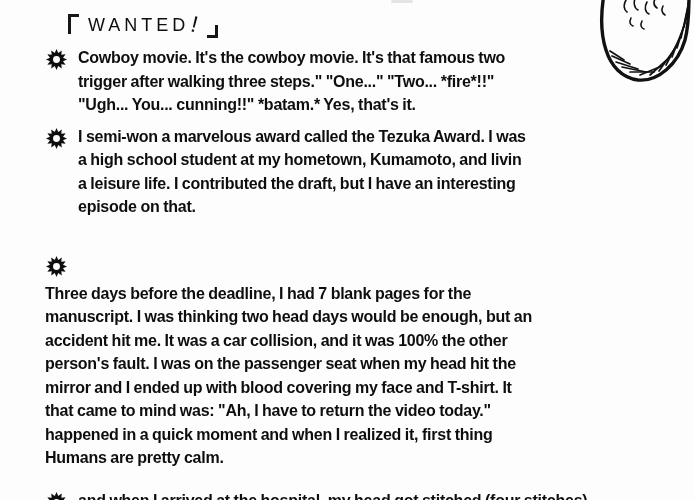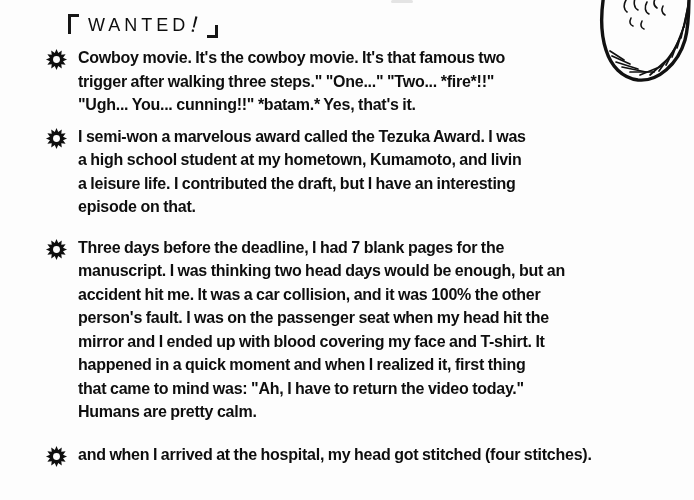--- a/index.html
+++ b/index.html
@@ -37,21 +37,21 @@
   }
   .title-bang {
     display:inline-block; font-size:23px; font-weight:400;
     transform:rotate(14deg) translateY(-1px); margin-left:2px;
   }
 
   
   .paragraphs { position:absolute; left:45px; top:46px; }
   .para { display:flex; }
   .para:nth-child(2) { margin-top:8px; }
-  .para:nth-child(3) { margin-top:17px; }
+  .para:nth-child(3) { margin-top:34px;flex-direction:column; }
   .para:nth-child(4) { margin-top:19px; }
   .para-icon { width:24px; flex:none; margin-right:9px; margin-top:2px; }
   .para-lines {
     font-size:16px; font-weight:700; line-height:23.5px;
     letter-spacing:-0.25px; word-spacing:-0.5px;
   }
   .para-lines .line { white-space:nowrap; }
 
   
   .sketch { position:absolute; left:584px; top:-6px; }
@@ -102,22 +102,22 @@
     <polygon fill="#0e0e0e" points="23,12 18.8,13.8 21.5,17.5 17,17 17.5,21.5 13.8,18.8 12,23 10.2,18.8 6.5,21.5 7,17 2.5,17.5 5.2,13.8 1,12 5.2,10.2 2.5,6.5 7,7 6.5,2.5 10.2,5.2 12,1 13.8,5.2 17.5,2.5 17,7 21.5,6.5 18.8,10.2"></polygon>
     <circle cx="12" cy="12" r="3.6" fill="#fdfdfd"></circle>
   </svg>
 </span>
       <div class="para-lines">
         <div class="line">Three days before the deadline, I had 7 blank pages for the</div>
         <div class="line">manuscript. I was thinking two head days would be enough, but an</div>
         <div class="line">accident hit me. It was a car collision, and it was 100% the other</div>
         <div class="line">person's fault. I was on the passenger seat when my head hit the</div>
         <div class="line">mirror and I ended up with blood covering my face and T-shirt. It</div>
+        <div class="line">that came to mind was: "Ah, I have to return the video today."</div>
         <div class="line">happened in a quick moment and when I realized it, first thing</div>
-        <div class="line">that came to mind was: "Ah, I have to return the video today."</div>
         <div class="line">Humans are pretty calm.</div>
       </div>
     </div>
     <div class="para">
       <span class="para-icon">
   <svg width="23" height="23" viewBox="0 0 24 24" aria-hidden="true">
     <polygon fill="#0e0e0e" points="23,12 18.8,13.8 21.5,17.5 17,17 17.5,21.5 13.8,18.8 12,23 10.2,18.8 6.5,21.5 7,17 2.5,17.5 5.2,13.8 1,12 5.2,10.2 2.5,6.5 7,7 6.5,2.5 10.2,5.2 12,1 13.8,5.2 17.5,2.5 17,7 21.5,6.5 18.8,10.2"></polygon>
     <circle cx="12" cy="12" r="3.6" fill="#fdfdfd"></circle>
   </svg>
 </span>

